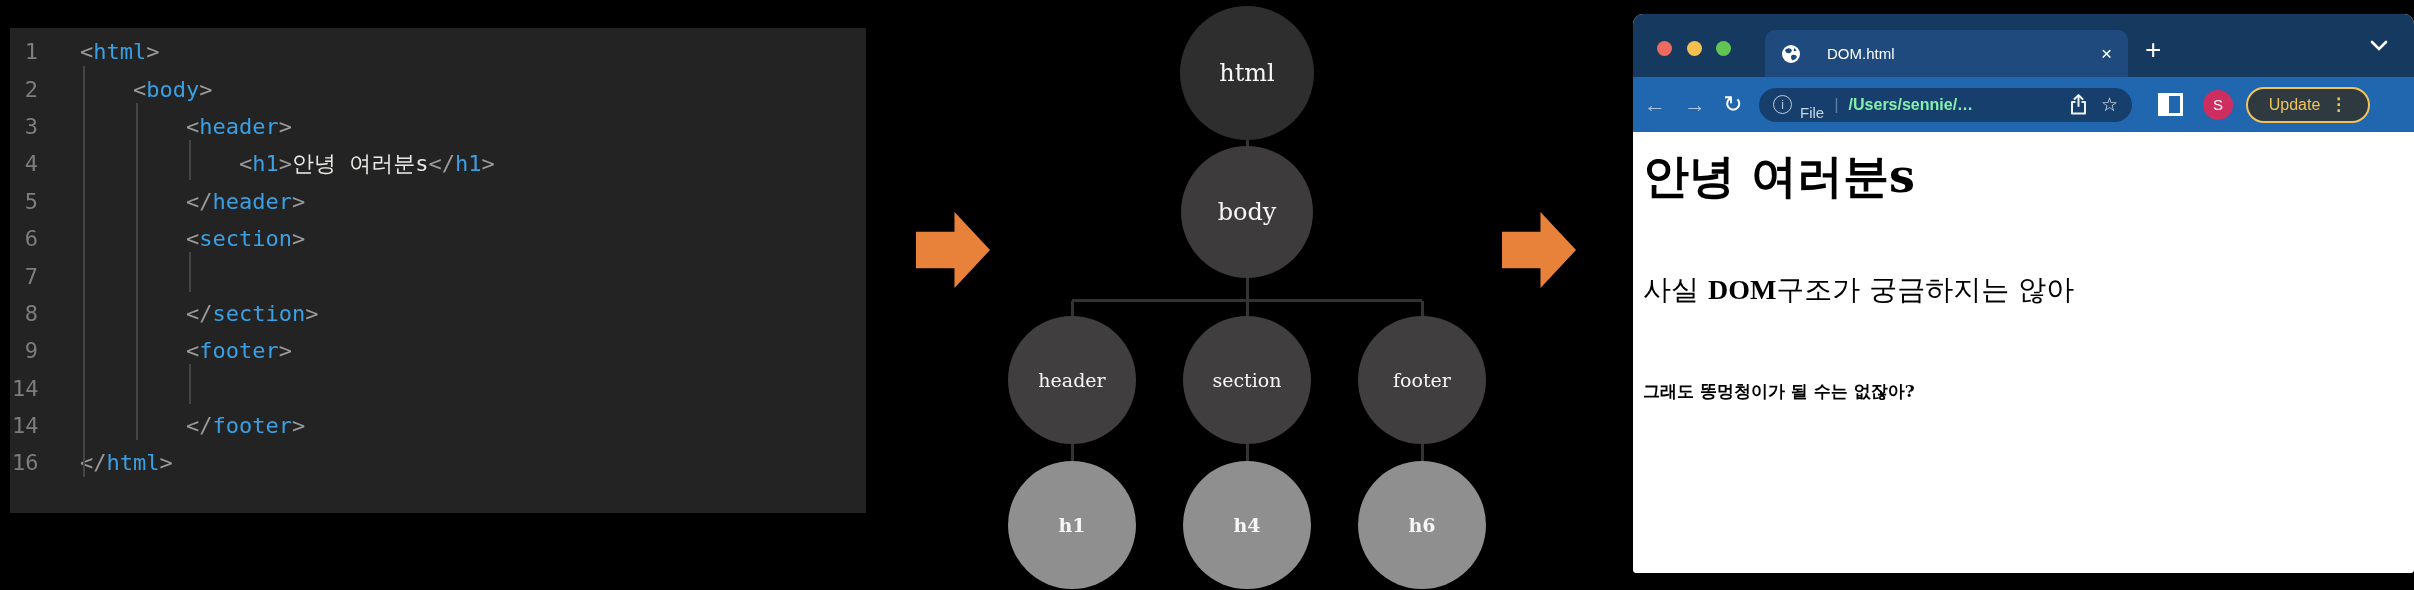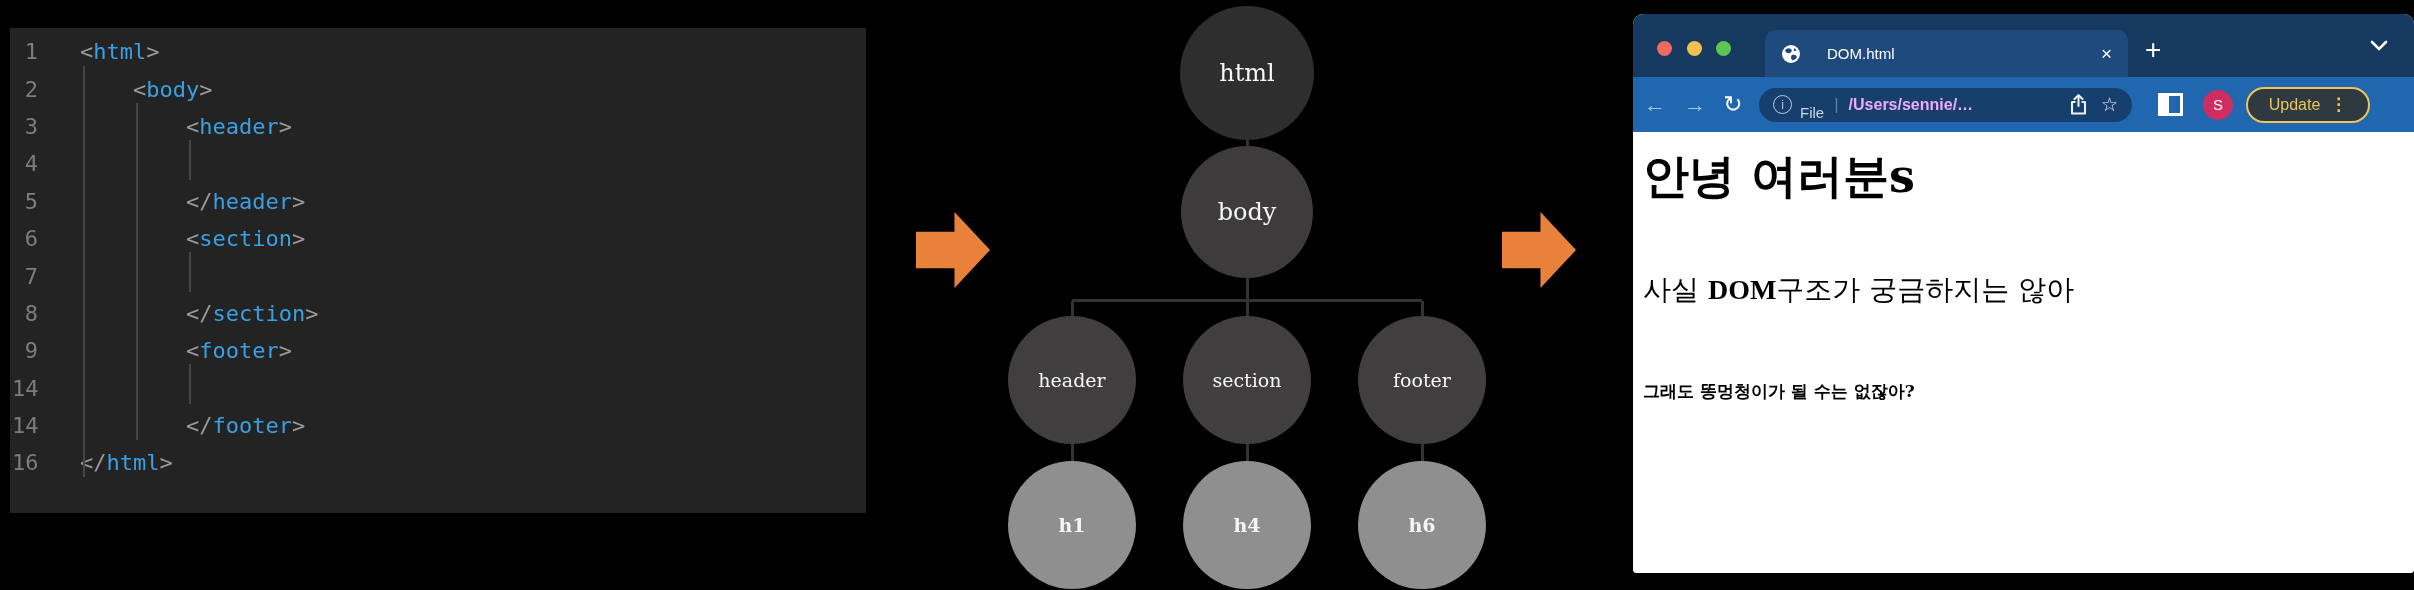--- a/index.html
+++ b/index.html
@@ -44,21 +44,21 @@
   #strip-chevron{position:absolute;right:26px;top:26px;}
   #toolbar{position:relative;height:55px;background:var(--toolbar);display:flex;align-items:center;}
   .nav-ic{font-size:22px;color:#a9c2dd;width:44px;text-align:center;}
   #reload-icon{color:#fff;font-size:23px;width:40px;text-align:center;}
   #address{height:34px;width:373px;margin-left:6px;background:var(--pill);border-radius:17px;
            display:flex;align-items:center;padding:0 14px;box-sizing:border-box;color:#c9d6e6;}
   #info-icon{width:17px;height:17px;border:1.5px solid #b9c9dc;border-radius:50%;font-size:12px;
              display:flex;align-items:center;justify-content:center;color:#b9c9dc;flex:none;}
   #scheme{font-size:15px;margin-left:8px;margin-top:16px;}
   #addr-sep{color:#5f7fa5;font-size:17px;margin:0 10px;}
-  #url{color:#f0abfc;font-size:16px;font-weight:600;flex:1;white-space:nowrap;}
+  #url{color:#86efac;font-size:16px;font-weight:600;flex:1;white-space:nowrap;}
   #star-icon{color:#eef3f8;font-size:19px;margin-left:14px;}
   #sidepanel-icon{width:19px;height:17px;border:3px solid #fff;margin-left:26px;position:relative;}
   #sidepanel-icon::after{content:"";position:absolute;left:0;top:0;bottom:0;width:8px;background:#fff;}
   #avatar{width:30px;height:30px;border-radius:50%;background:var(--avatar);margin-left:20px;
           display:flex;align-items:center;justify-content:center;color:#fff;font-size:15px;}
   #update-btn{margin-left:13px;height:36px;min-width:124px;border-radius:18px;background:var(--update_bg);
               border:2px solid var(--gold);box-sizing:border-box;display:flex;align-items:center;
               justify-content:center;gap:10px;color:var(--gold);padding:0 10px;}
   #update-label{font-size:16px;}
   #kebab-icon{font-size:17px;font-weight:bold;}
@@ -83,20 +83,21 @@
         <div class="code-row">
           <span class="ln">2</span>
           <span class="code">    <span class="tok-p">&lt;</span><span class="tok-t">body</span><span class="tok-p">&gt;</span></span>
         </div>
         <div class="code-row">
           <span class="ln">3</span>
           <span class="code">        <span class="tok-p">&lt;</span><span class="tok-t">header</span><span class="tok-p">&gt;</span></span>
         </div>
         <div class="code-row">
           <span class="ln">4</span>
+          <span class="code">            <span class="tok-p">&lt;</span><span class="tok-t">h1</span><span class="tok-p">&gt;</span><span class="tok-x">안녕 여러분s</span><span class="tok-p">&lt;/</span><span class="tok-t">h1</span><span class="tok-p">&gt;</span></span>
         </div>
         <div class="code-row">
           <span class="ln">5</span>
           <span class="code">        <span class="tok-p">&lt;/</span><span class="tok-t">header</span><span class="tok-p">&gt;</span></span>
         </div>
         <div class="code-row">
           <span class="ln">6</span>
           <span class="code">        <span class="tok-p">&lt;</span><span class="tok-t">section</span><span class="tok-p">&gt;</span></span>
         </div>
         <div class="code-row">

